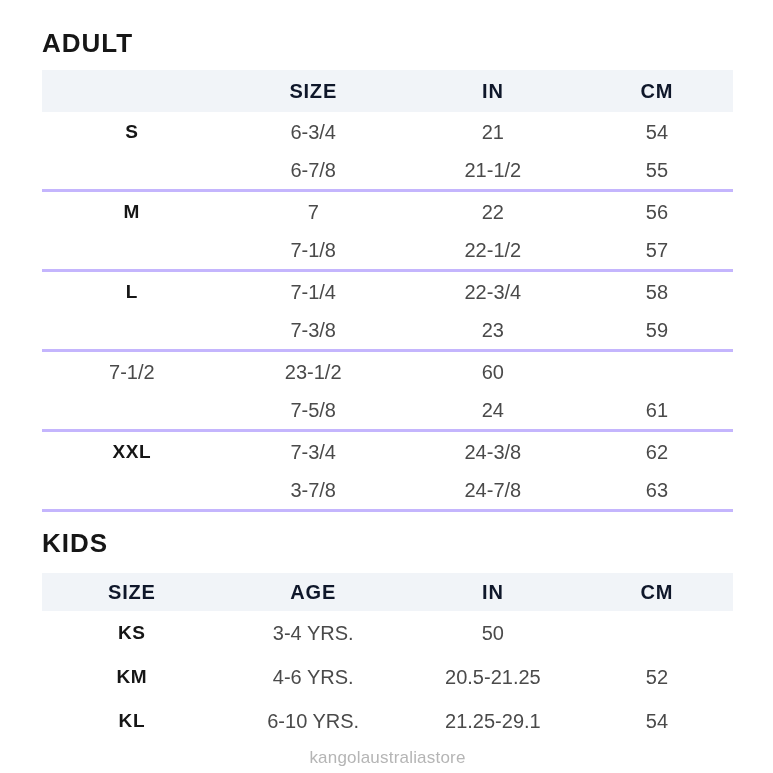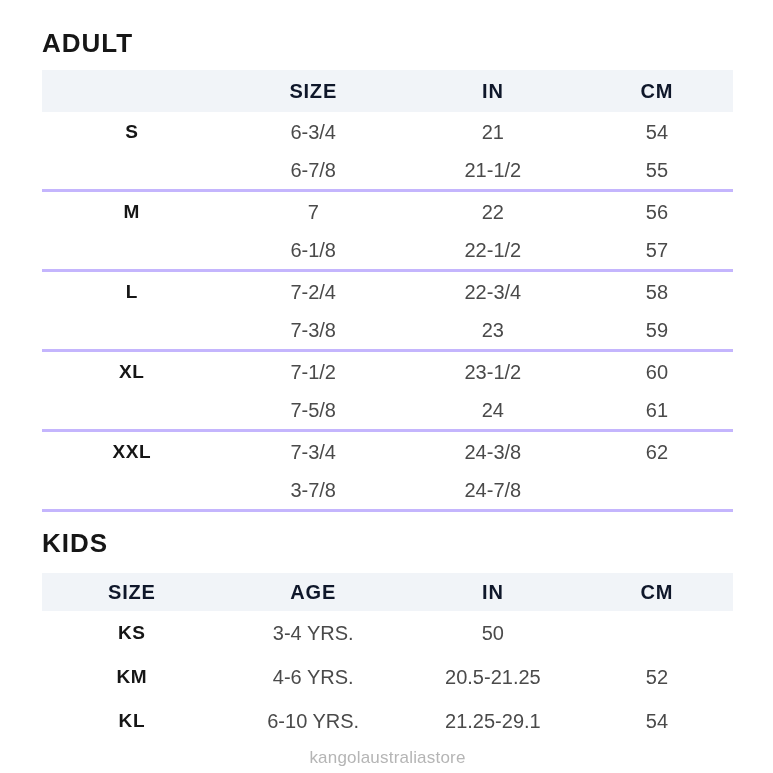--- a/index.html
+++ b/index.html
@@ -106,40 +106,39 @@
       </div>
 
       <div class="trow">
         <div class="cell-label">M</div>
         <div>7</div>
         <div>22</div>
         <div>56</div>
       </div>
       <div class="trow group-end">
         <div class="cell-label"></div>
-        <div>6-1/8</div>
+        <div>7-1/8</div>
         <div>22-1/2</div>
         <div>57</div>
       </div>
 
       <div class="trow">
         <div class="cell-label">L</div>
-        <div>7-2/4</div>
+        <div>7-1/4</div>
         <div>22-3/4</div>
         <div>58</div>
       </div>
       <div class="trow group-end">
         <div class="cell-label"></div>
         <div>7-3/8</div>
         <div>23</div>
         <div>59</div>
       </div>
 
       <div class="trow">
-        <div class="cell-label">XL</div>
         <div>7-1/2</div>
         <div>23-1/2</div>
         <div>60</div>
       </div>
       <div class="trow group-end">
         <div class="cell-label"></div>
         <div>7-5/8</div>
         <div>24</div>
         <div>61</div>
       </div>
@@ -147,20 +146,21 @@
       <div class="trow">
         <div class="cell-label">XXL</div>
         <div>7-3/4</div>
         <div>24-3/8</div>
         <div>62</div>
       </div>
       <div class="trow group-end">
         <div class="cell-label"></div>
         <div>3-7/8</div>
         <div>24-7/8</div>
+        <div>63</div>
       </div>
     </div>
   </div>
 
   <div class="kids-section">
     <h2 class="section-heading">KIDS</h2>
 
     <div class="size-table kids-table">
       <div class="thead">
         <div class="th">SIZE</div>

